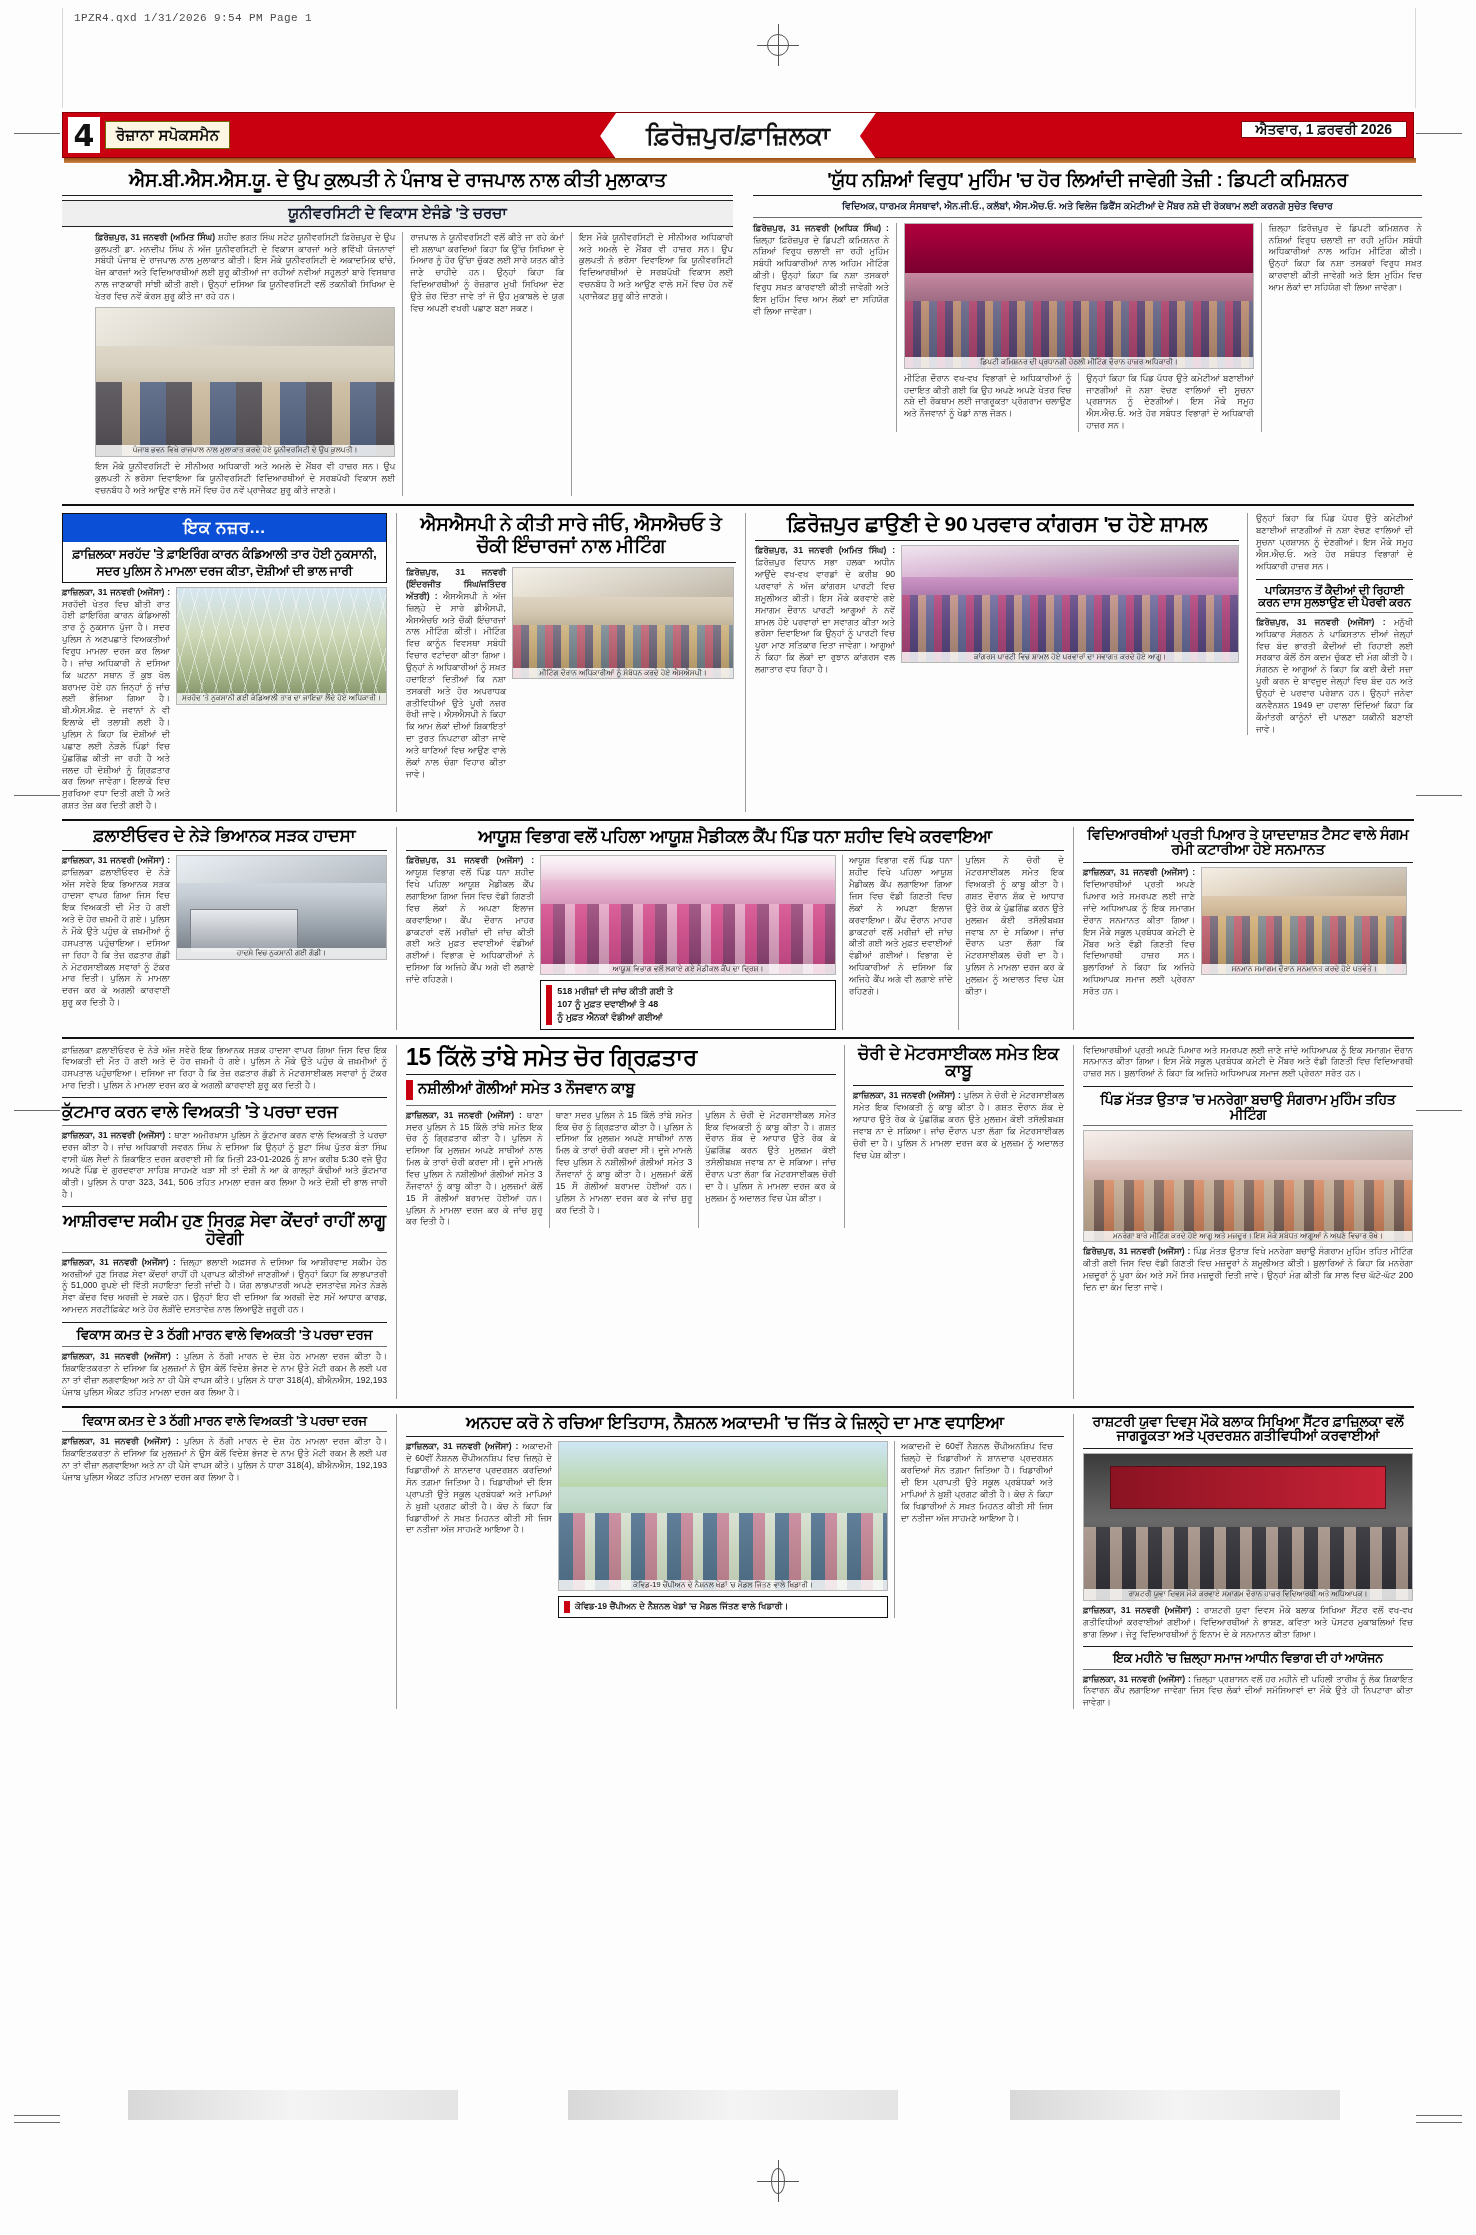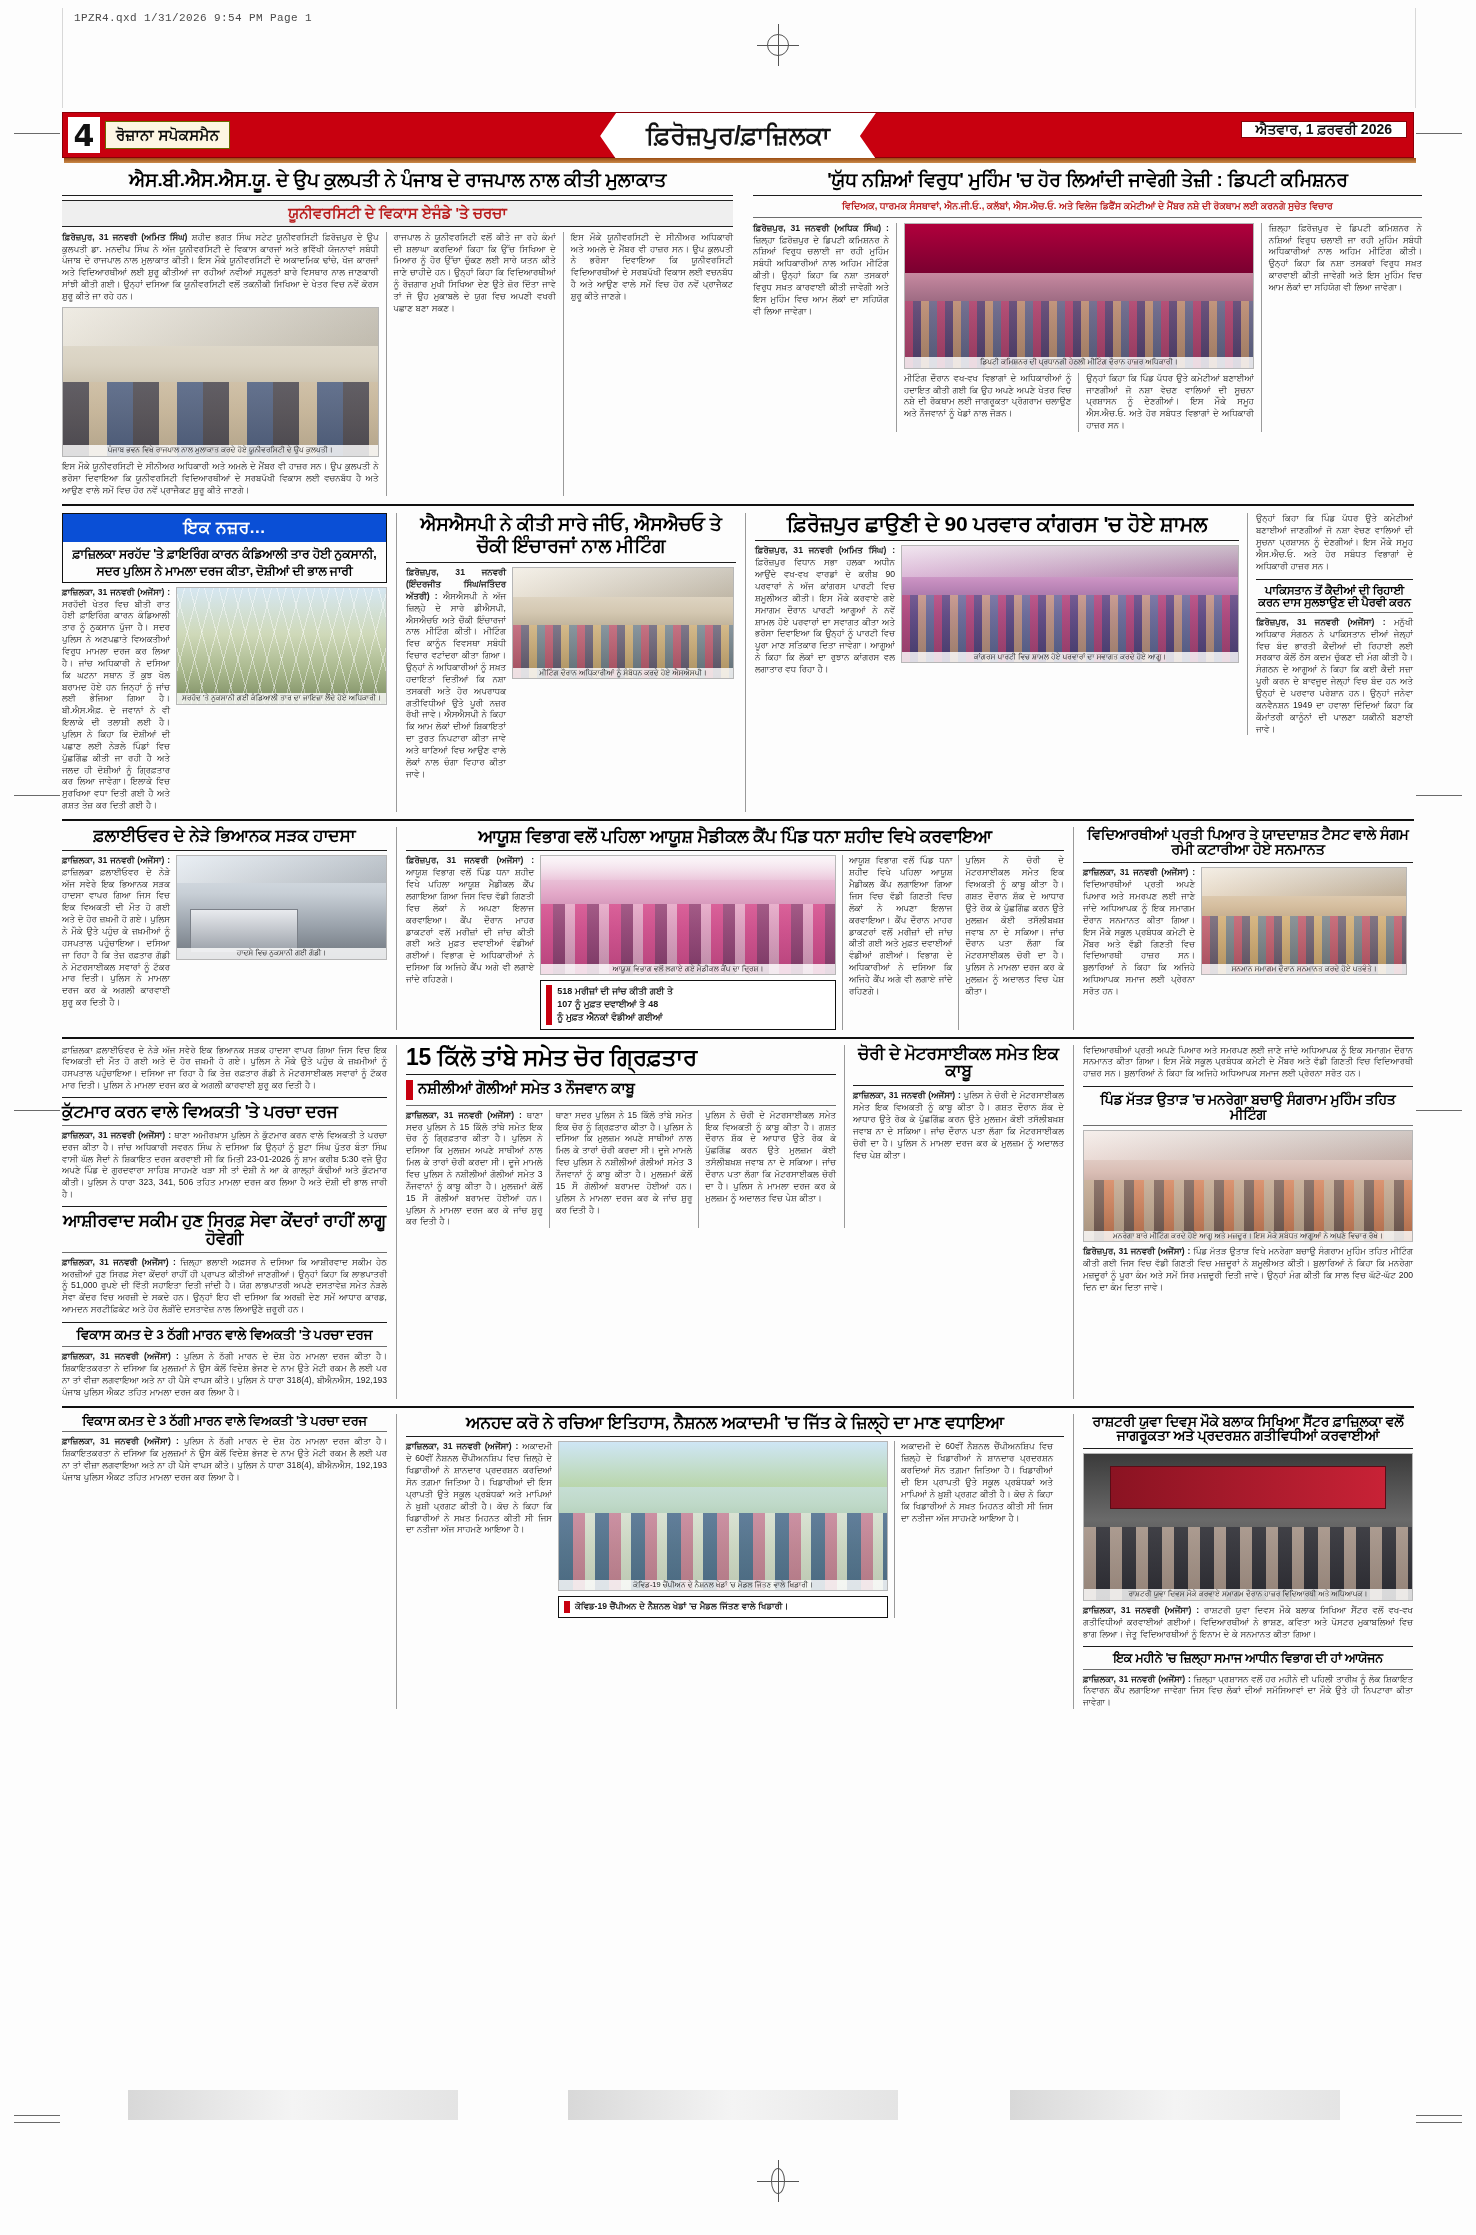--- a/index.html
+++ b/index.html
@@ -86,21 +86,21 @@
     font-weight:bold; color:#000; line-height:1.05;
     letter-spacing:-0.2px;
   }
   .hl-xxl { font-size:19px; }
   .hl-xl  { font-size:22px; }
   .hl-l   { font-size:19px; }
   .hl-m   { font-size:16px; }
   .hl-s   { font-size:14px; }
 
   .sub-hl {
-    font-size:12.5px; font-weight:bold; text-align:center; color:#b91c1c;
+    font-size:12.5px; font-weight:bold; text-align:center; color:#0f172a;
     line-height:1.25;
   }
 
   .body-txt {
     font-size:8.6px; line-height:1.38; color:#1b1b1b; text-align:justify;
     word-spacing:.4px; hyphens:none;
   }
   .dateline { font-weight:bold; }
 
   .rule { height:1px; background:#1d1d1d; width:100%; }
@@ -194,21 +194,21 @@
 
     <div style="display:flex; gap:10px;">
 
       <div style="width:671px;">
         <div class="hl hl-xxl center">ਐਸ.ਬੀ.ਐਸ.ਐਸ.ਯੂ. ਦੇ ਉਪ ਕੁਲਪਤੀ ਨੇ ਪੰਜਾਬ ਦੇ ਰਾਜਪਾਲ ਨਾਲ ਕੀਤੀ ਮੁਲਾਕਾਤ</div>
         <div class="rule" style="margin:5px 0 4px;"></div>
         <div style="background:#efefef; border-top:1px solid #222; border-bottom:1px solid #222; padding:3px 0; margin-bottom:5px;">
           <div class="sub-hl" style="font-size:15px;">ਯੂਨੀਵਰਸਿਟੀ ਦੇ ਵਿਕਾਸ ਏਜੰਡੇ 'ਤੇ ਚਰਚਾ</div>
         </div>
         <div style="display:flex; gap:7px;">
-          <div style="width:318px;">
+          <div style="width:318px;margin-left:33px;">
             <div class="body-txt" style="margin-bottom:4px;">
               <span class="dateline">ਫ਼ਿਰੋਜ਼ਪੁਰ, 31 ਜਨਵਰੀ (ਅਮਿਤ ਸਿੰਘ)</span>
               <span>ਸ਼ਹੀਦ ਭਗਤ ਸਿੰਘ ਸਟੇਟ ਯੂਨੀਵਰਸਿਟੀ ਫ਼ਿਰੋਜ਼ਪੁਰ ਦੇ ਉਪ ਕੁਲਪਤੀ ਡਾ. ਮਨਦੀਪ ਸਿੰਘ ਨੇ ਅੱਜ ਯੂਨੀਵਰਸਿਟੀ ਦੇ ਵਿਕਾਸ ਕਾਰਜਾਂ ਅਤੇ ਭਵਿੱਖੀ ਯੋਜਨਾਵਾਂ ਸਬੰਧੀ ਪੰਜਾਬ ਦੇ ਰਾਜਪਾਲ ਨਾਲ ਮੁਲਾਕਾਤ ਕੀਤੀ। ਇਸ ਮੌਕੇ ਯੂਨੀਵਰਸਿਟੀ ਦੇ ਅਕਾਦਮਿਕ ਢਾਂਚੇ, ਖੋਜ ਕਾਰਜਾਂ ਅਤੇ ਵਿਦਿਆਰਥੀਆਂ ਲਈ ਸ਼ੁਰੂ ਕੀਤੀਆਂ ਜਾ ਰਹੀਆਂ ਨਵੀਆਂ ਸਹੂਲਤਾਂ ਬਾਰੇ ਵਿਸਥਾਰ ਨਾਲ ਜਾਣਕਾਰੀ ਸਾਂਝੀ ਕੀਤੀ ਗਈ। ਉਨ੍ਹਾਂ ਦਸਿਆ ਕਿ ਯੂਨੀਵਰਸਿਟੀ ਵਲੋਂ ਤਕਨੀਕੀ ਸਿਖਿਆ ਦੇ ਖੇਤਰ ਵਿਚ ਨਵੇਂ ਕੋਰਸ ਸ਼ੁਰੂ ਕੀਤੇ ਜਾ ਰਹੇ ਹਨ।</span>
             </div>
             <div class="photo ph-room" style="width:100%; height:150px; margin:3px 0 4px;">
               <div class="ph-strip"></div>
               <div class="ph-people" style="height:50%; background:repeating-linear-gradient(90deg,rgba(40,40,60,.65) 0 26px, rgba(210,190,160,.55) 26px 44px, rgba(30,60,120,.6) 44px 70px);"></div>
               <div class="cap">ਪੰਜਾਬ ਭਵਨ ਵਿਖੇ ਰਾਜਪਾਲ ਨਾਲ ਮੁਲਾਕਾਤ ਕਰਦੇ ਹੋਏ ਯੂਨੀਵਰਸਿਟੀ ਦੇ ਉਪ ਕੁਲਪਤੀ।</div>
             </div>
             <div class="body-txt">ਇਸ ਮੌਕੇ ਯੂਨੀਵਰਸਿਟੀ ਦੇ ਸੀਨੀਅਰ ਅਧਿਕਾਰੀ ਅਤੇ ਅਮਲੇ ਦੇ ਮੈਂਬਰ ਵੀ ਹਾਜ਼ਰ ਸਨ। ਉਪ ਕੁਲਪਤੀ ਨੇ ਭਰੋਸਾ ਦਿਵਾਇਆ ਕਿ ਯੂਨੀਵਰਸਿਟੀ ਵਿਦਿਆਰਥੀਆਂ ਦੇ ਸਰਬਪੱਖੀ ਵਿਕਾਸ ਲਈ ਵਚਨਬੱਧ ਹੈ ਅਤੇ ਆਉਣ ਵਾਲੇ ਸਮੇਂ ਵਿਚ ਹੋਰ ਨਵੇਂ ਪ੍ਰਾਜੈਕਟ ਸ਼ੁਰੂ ਕੀਤੇ ਜਾਣਗੇ।</div>

